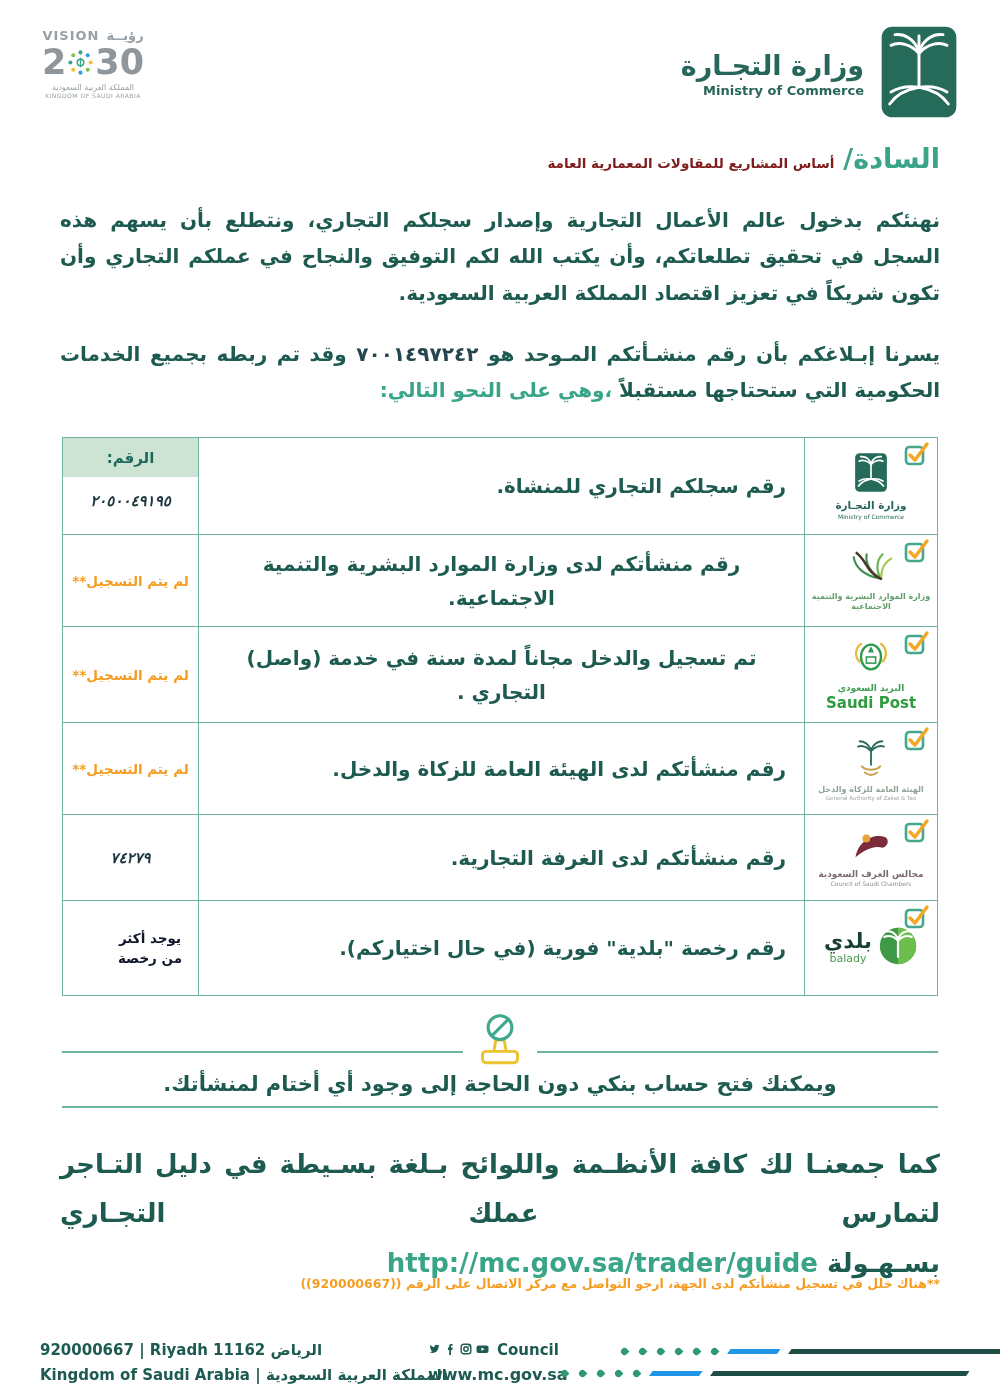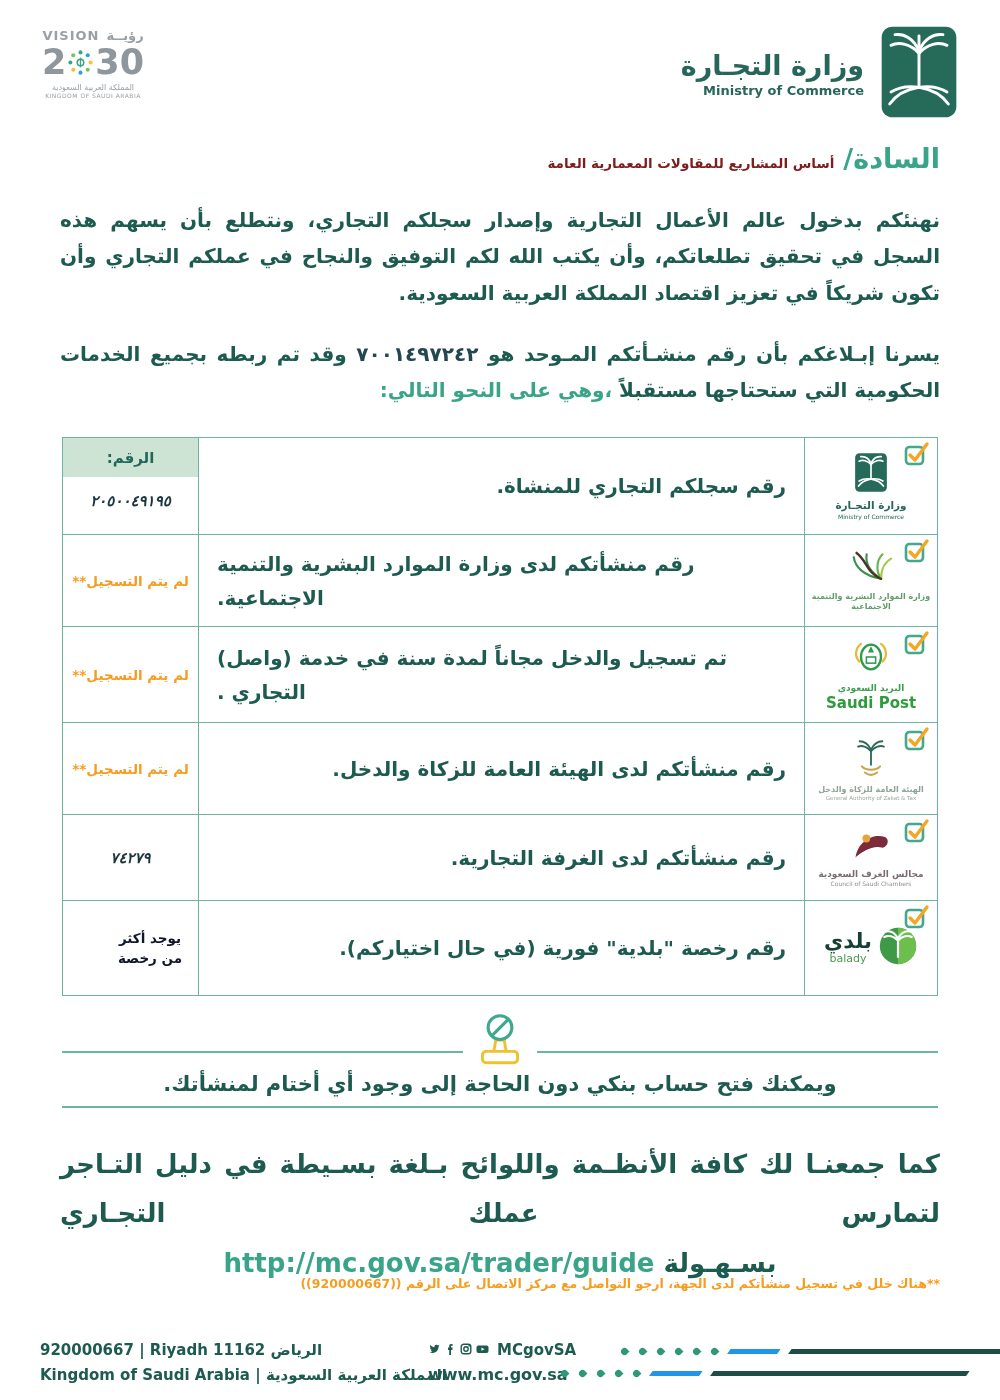--- a/index.html
+++ b/index.html
@@ -36,21 +36,21 @@
   .para2-tail { color:#3aa489; }
 
   
   .services-table { position:absolute; left:62px; right:62px; top:437px; border:1.5px solid #6db5a1; }
   .t-row { direction:rtl; display:grid; grid-template-columns:132px 1fr 135px; border-bottom:1.5px solid #6db5a1; }
   .t-row:last-child { border-bottom:none; }
   .r1{height:97px;} .r2{height:92px;} .r3{height:96px;} .r4{height:92px;} .r5{height:86px;} .r6{height:94px;}
 
   .logo-cell { position:relative; display:flex; flex-direction:column; align-items:center; justify-content:center; padding:4px 4px; }
   .text-cell { border-left:1.5px solid #6db5a1; border-right:1.5px solid #6db5a1;
-               display:flex; align-items:center; text-align:left;
+               display:flex; align-items:center; text-align:center;
                padding:0 18px; font-size:20px; font-weight:bold; color:#1d5a50; line-height:1.7; }
   .num-cell  { position:relative; display:flex; flex-direction:column; align-items:center; justify-content:center; text-align:center; }
   .num-header { position:absolute; top:0; left:0; right:0; height:39px; background:#cde3d4;
                 color:#20695a; font-size:15px; font-weight:bold;
                 display:flex; align-items:center; justify-content:center; direction:rtl; }
   .num-value { font-size:15px; font-weight:bold; color:#1c3640; letter-spacing:1.5px;font-style:italic; }
   .r1 .num-value { margin-top:30px; }
   .status-orange { color:#f59d21; font-size:13.5px; font-weight:bold; direction:rtl; }
   .multi-license { font-size:13.5px; font-weight:bold; color:#0f172a; direction:rtl; line-height:1.5; width:80px;margin-left:39px; }
 
@@ -74,21 +74,21 @@
                 width:74px; height:58px; background:#fff; z-index:2; display:flex; justify-content:center; }
   .bank-box { position:absolute; left:62px; right:62px; top:1051px; height:57px;
               border-top:2px solid #6db5a1; border-bottom:2px solid #6db5a1;
               display:flex; align-items:center; justify-content:center; }
   .bank-text { direction:rtl; font-size:21px; font-weight:bold; color:#1d5a50; padding-top:8px; }
 
   
   .guide { position:absolute; right:60px; left:60px; top:1140px; direction:rtl;
            font-size:26px; font-weight:bold; color:#1d5a50; line-height:1.9; }
   .guide-line1 { text-align:justify; text-align-last:justify; }
-  .guide-line2 { text-align:center; }
+  .guide-line2 { text-align:right; }
   .guide-url { color:#3aa489; direction:ltr; unicode-bidi:embed; }
 
   
   .footnote { position:absolute; right:60px; top:1276px; direction:rtl; text-align:right;
               color:#f59d21; font-size:12.5px; font-weight:bold; }
 
   
   .footer-left { position:absolute; left:40px; top:1338px; color:#1d5a50; font-weight:bold; font-size:15px; line-height:1.65; }
   .footer-social { position:absolute; left:428px; top:1338px; color:#1d5a50; font-weight:bold; font-size:15px; line-height:1.6; }
   .social-row { display:flex; align-items:center; gap:4px; }
@@ -390,21 +390,21 @@
             <circle cx="6" cy="6" r="2.2" fill="none" stroke="#1d5a50" stroke-width="1.4"></circle>
             <circle cx="9.1" cy="2.9" r="0.8" fill="#1d5a50"></circle>
           </svg>
       </span>
       <span>
         <svg width="13" height="12" viewBox="0 0 13 12">
             <rect x="0.5" y="2.5" width="12" height="7.4" rx="2" fill="#1d5a50"></rect>
             <path d="M5.4,4.6 L8.6,6.2 L5.4,7.8 Z" fill="#fff"></path>
           </svg>
       </span>
-      <span class="handle">MCgovSA</span>
+      <span class="handle">Council</span>
     </div>
     <div class="site">www.mc.gov.sa</div>
   </div>
 
   <div class="footer-deco">
     <div class="deco-row">
       <span class="drop"></span>
         <span class="drop"></span>
         <span class="drop"></span>
         <span class="drop"></span>

